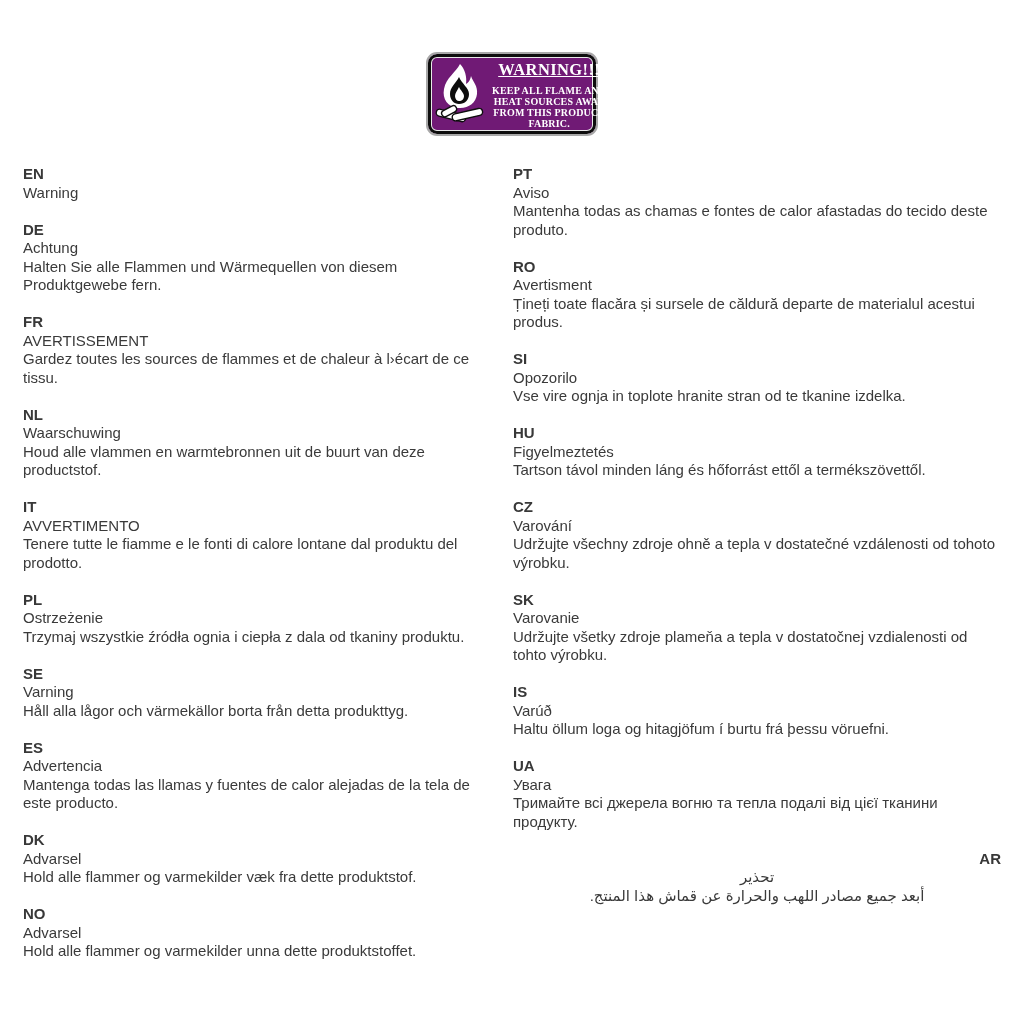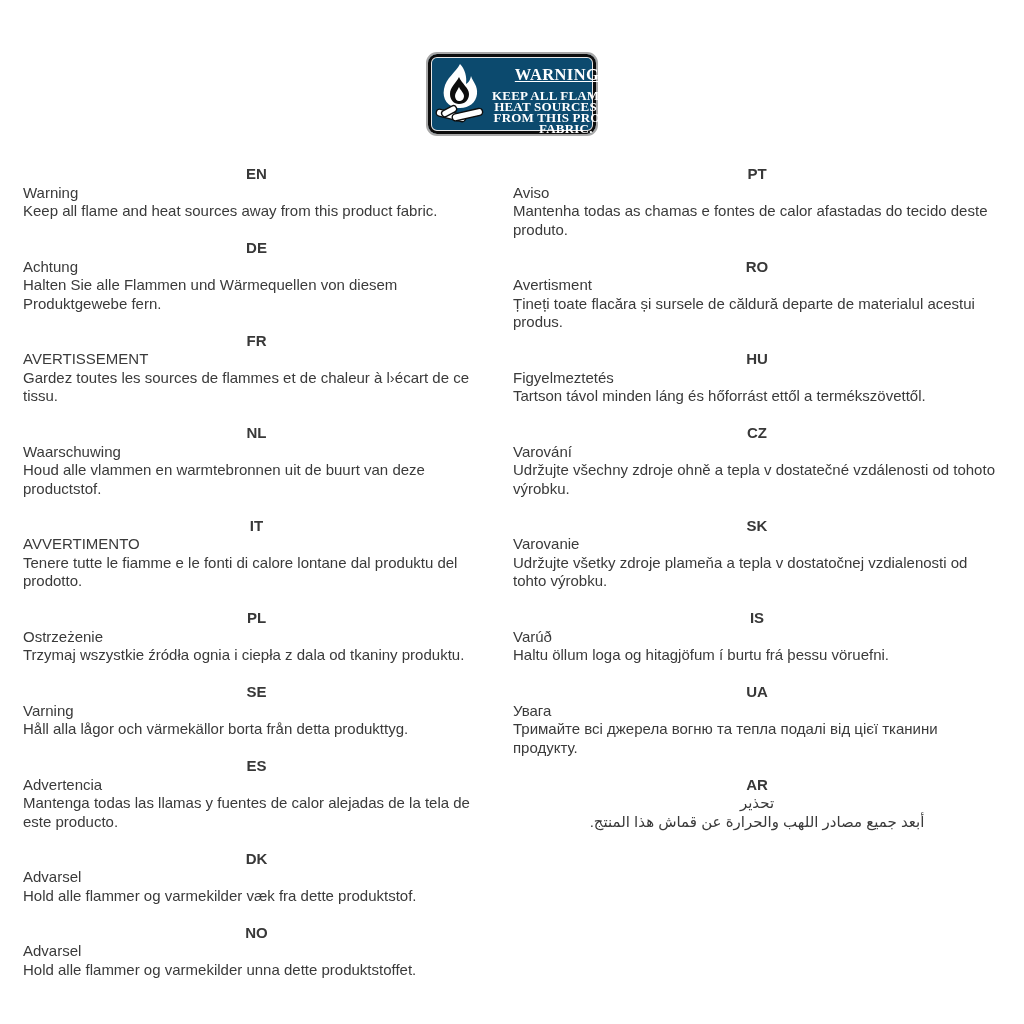--- a/index.html
+++ b/index.html
@@ -14,26 +14,26 @@
   }
 
   
   .badge {
     position: absolute;
     top: 52px;
     left: 50%;
     transform: translateX(-50%);
     width: 172px;
     height: 84px;
-    background: #0c4a6e;
+    background: #701a75;
     border: 2px solid #a8a8a8;
     border-radius: 11px;
     box-shadow: inset 0 0 0 3px #0d0d0d, inset 0 0 0 4px #e8e8e8;
     display: flex;
-    align-items: flex-end;
+    align-items: center;
     box-sizing: border-box;
   }
   .badge-icon {
     width: 64px;
     height: 100%;
     display: flex;
     align-items: center;
     justify-content: center;
     flex: 0 0 auto;
   }
@@ -46,42 +46,42 @@
   }
   .badge-title {
     font-size: 16.5px;
     font-weight: bold;
     letter-spacing: 0.4px;
     text-decoration: underline;
     white-space: nowrap;
     margin-bottom: 5px;
   }
   .badge-sub {
-    font-size: 13px;
+    font-size: 10px;
     font-weight: bold;
     line-height: 11px;
     letter-spacing: 0.2px;
     white-space: nowrap;
   }
 
   
   .columns {
     position: absolute;
     top: 165px;
     left: 23px;
     width: 978px;
     display: flex;
     gap: 23px;
   }
   .col { box-sizing: border-box; }
   .col-left  { width: 467px; }
   .col-right { width: 488px; }
 
   .section { margin-bottom: 18.5px; font-size: 15px; line-height: 18.5px; }
-  .section .code  { font-weight: bold; color: #383838; text-align: center; }
+  .section .code  { font-weight: bold; color: #383838; }
   .section .title { font-weight: normal; }
   .section .body  { font-weight: normal; }
   .section.rtl .title, .section.rtl .body { direction: rtl; text-align: center; }
   .section.align-right { text-align: right; }
   .section.cjk .title, .section.cjk .body { font-size: 16.5px; letter-spacing: 0.5px; }
 </style>
 </head>
 <body>
 
 <div class="page">
@@ -112,21 +112,20 @@
         <div>FABRIC.</div>
       </div>
     </div>
   </div>
 
   <div class="columns">
     <div class="col col-left" id="col-left">
         <div class="section">
           <div class="code">EN</div>
           <div class="title">Warning</div>
-          <div class="body">Keep all flame and heat sources away from this product fabric.</div>
         </div>
         <div class="section">
           <div class="code">DE</div>
           <div class="title">Achtung</div>
           <div class="body">Halten Sie alle Flammen und Wärmequellen von diesem Produktgewebe fern.</div>
         </div>
         <div class="section">
           <div class="code">FR</div>
           <div class="title">AVERTISSEMENT</div>
           <div class="body">Gardez toutes les sources de flammes et de chaleur à l›écart de ce tissu.</div>
@@ -170,20 +169,25 @@
     <div class="col col-right" id="col-right">
         <div class="section">
           <div class="code">PT</div>
           <div class="title">Aviso</div>
           <div class="body">Mantenha todas as chamas e fontes de calor afastadas do tecido deste produto.</div>
         </div>
         <div class="section">
           <div class="code">RO</div>
           <div class="title">Avertisment</div>
           <div class="body">Țineți toate flacăra și sursele de căldură departe de materialul acestui produs.</div>
+        </div>
+        <div class="section">
+          <div class="code">SI</div>
+          <div class="title">Opozorilo</div>
+          <div class="body">Vse vire ognja in toplote hranite stran od te tkanine izdelka.</div>
         </div>
         <div class="section">
           <div class="code">HU</div>
           <div class="title">Figyelmeztetés</div>
           <div class="body">Tartson távol minden láng és hőforrást ettől a termékszövettől.</div>
         </div>
         <div class="section">
           <div class="code">CZ</div>
           <div class="title">Varování</div>
           <div class="body">Udržujte všechny zdroje ohně a tepla v dostatečné vzdálenosti od tohoto výrobku.</div>

